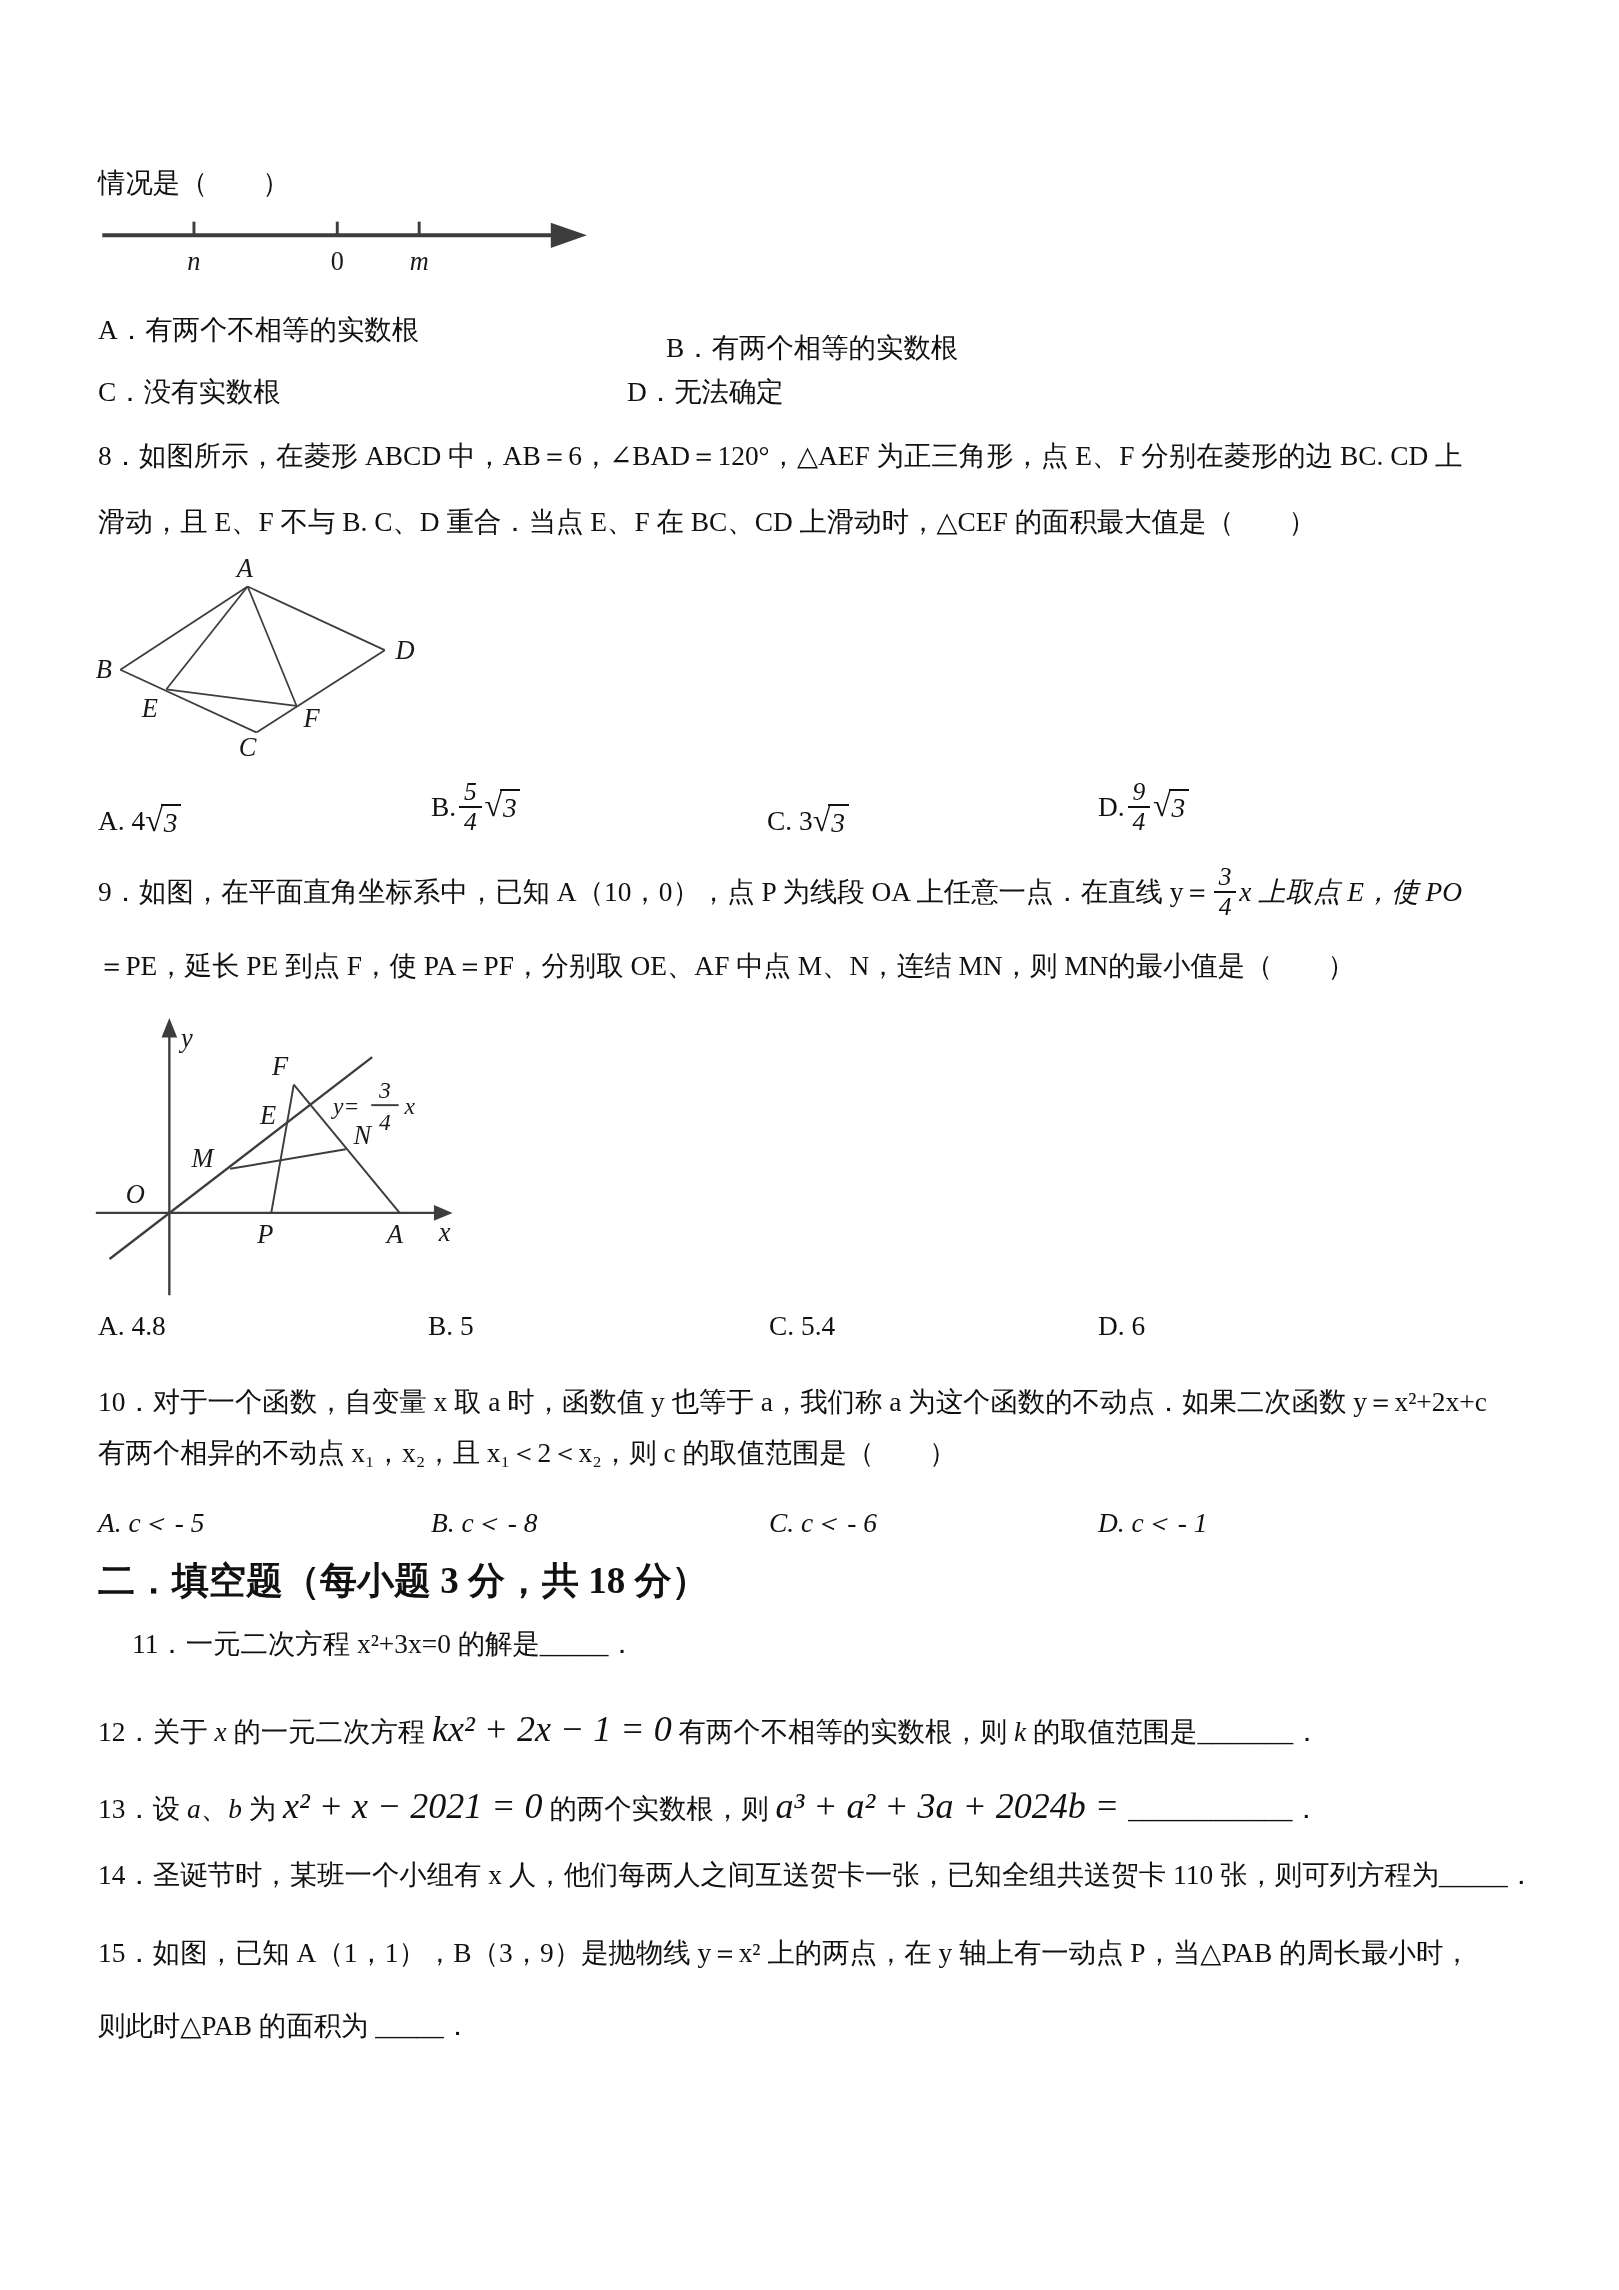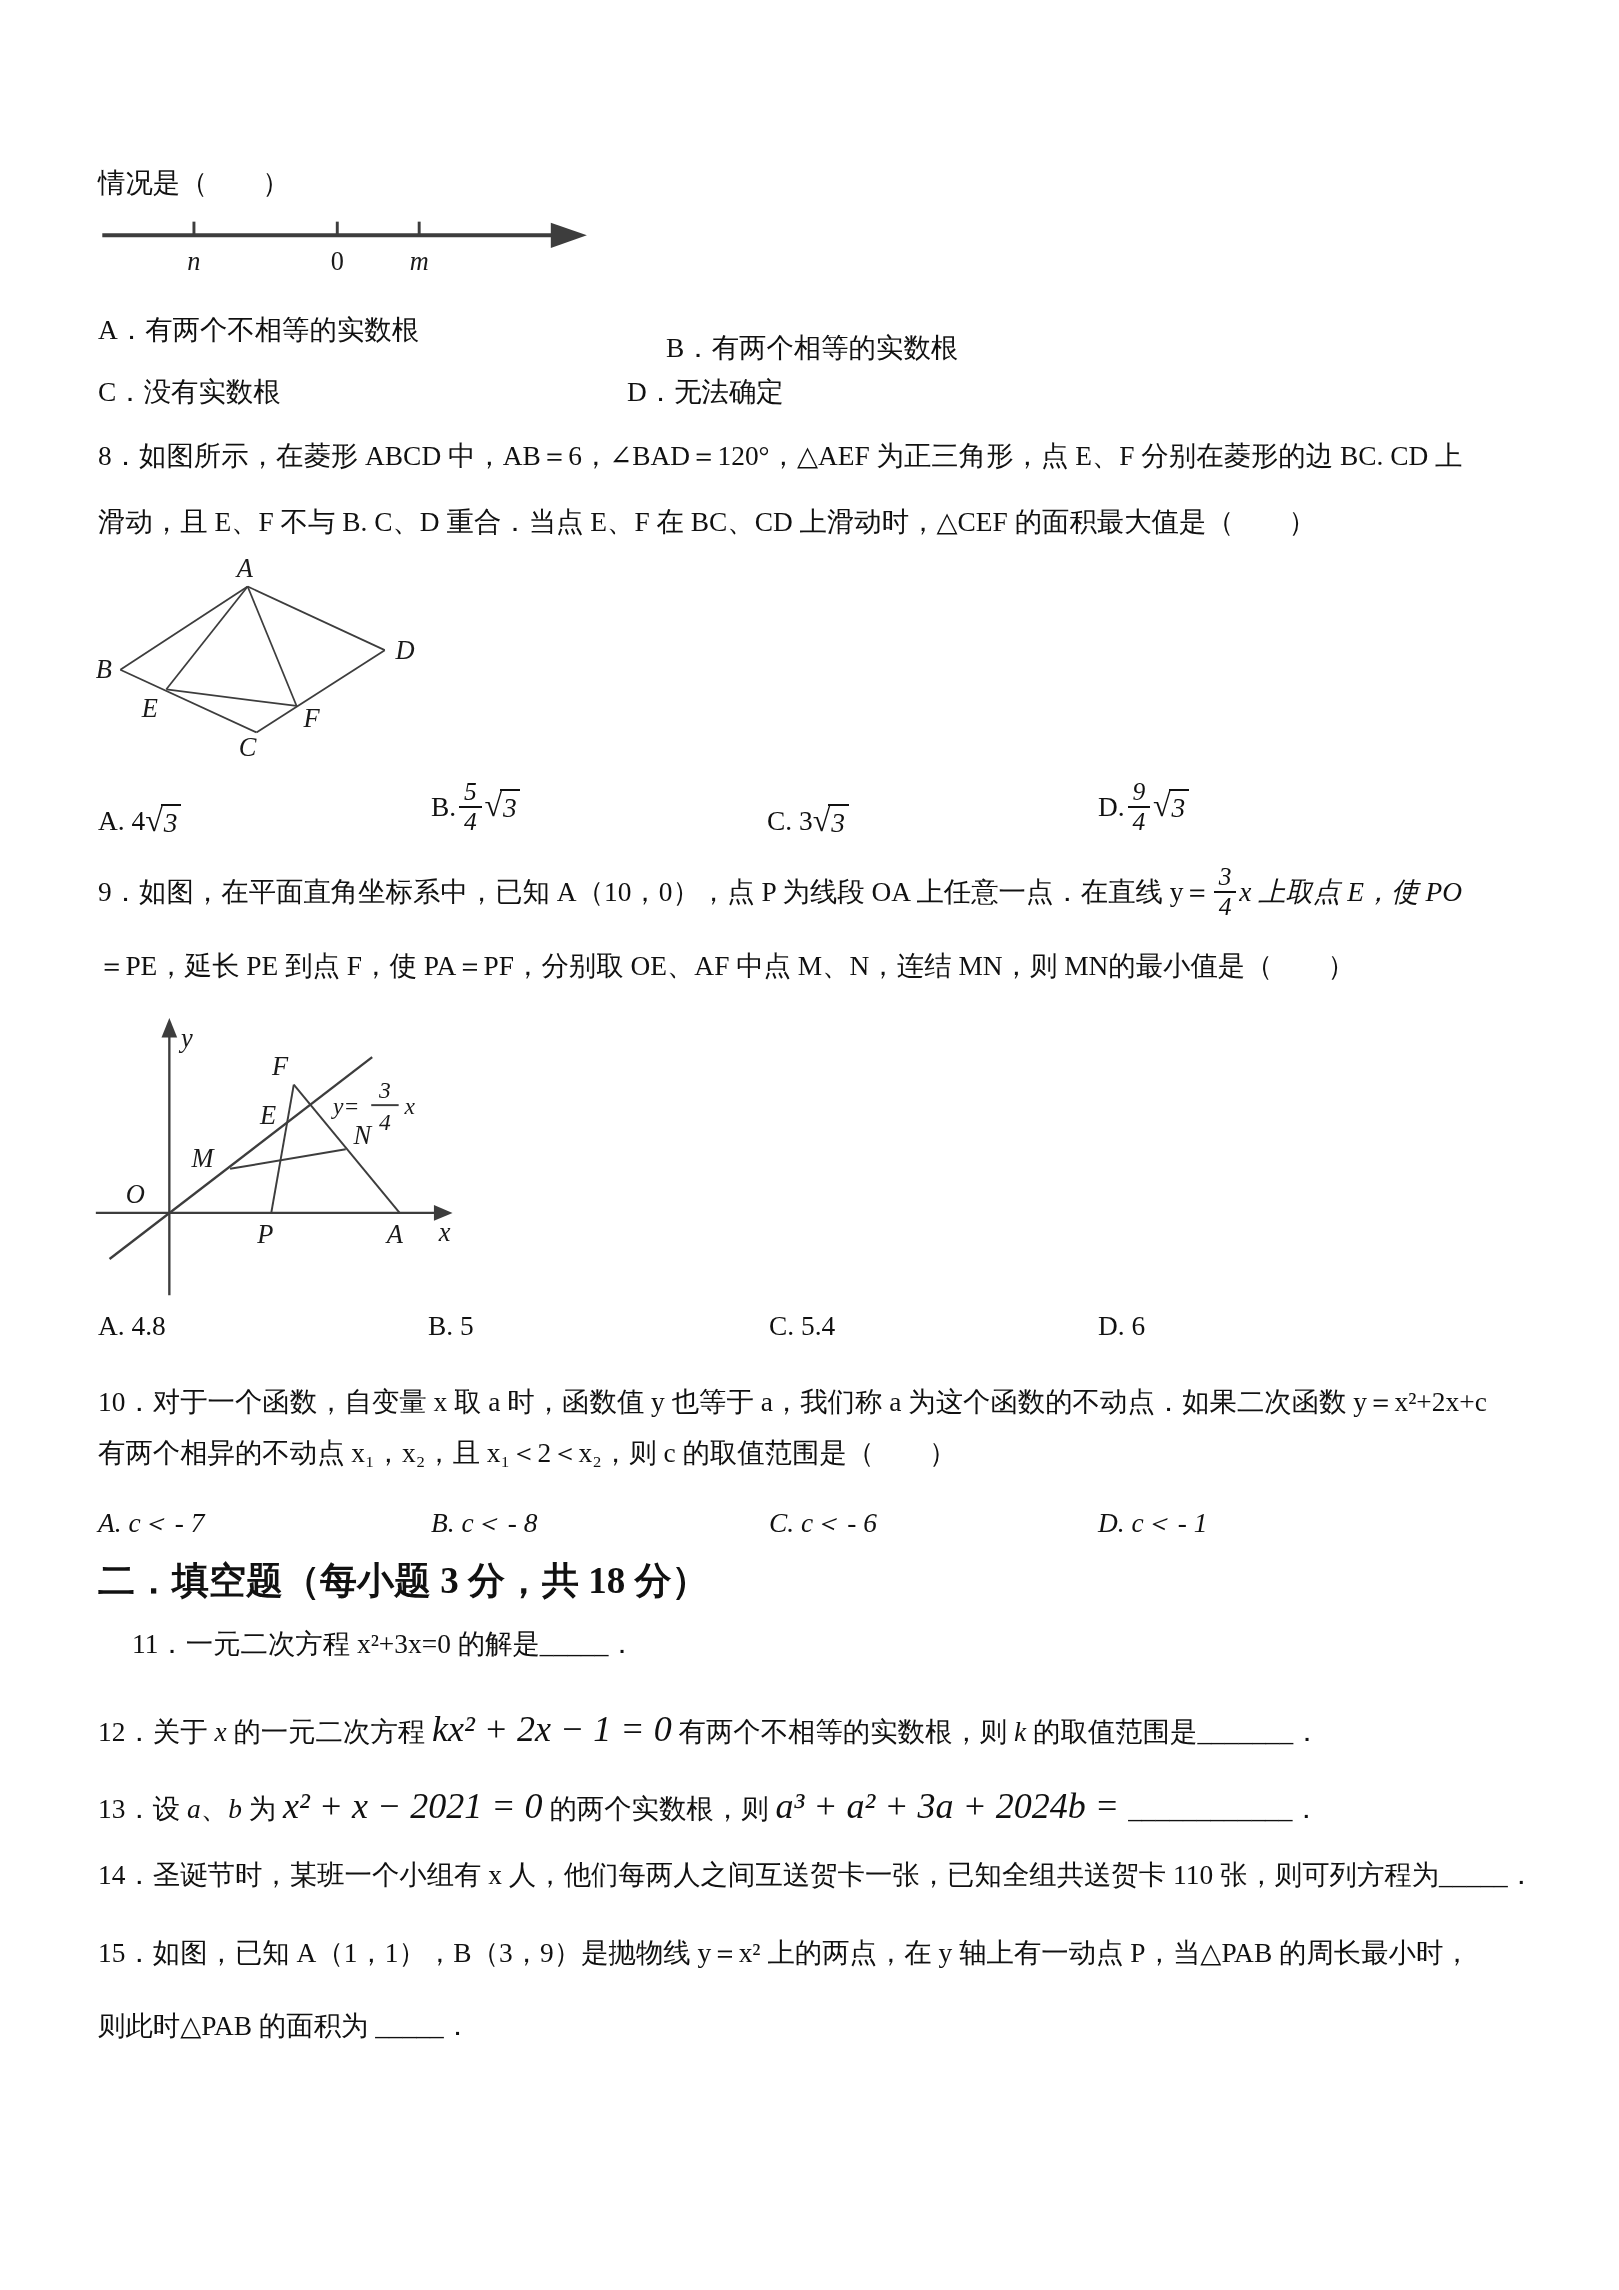--- a/index.html
+++ b/index.html
@@ -147,21 +147,21 @@
   </svg>
 
   <div class="opt" style="left:98px;top:1311px;">A. 4.8</div>
   <div class="opt" style="left:428px;top:1311px;">B. 5</div>
   <div class="opt" style="left:769px;top:1311px;">C. 5.4</div>
   <div class="opt" style="left:1098px;top:1311px;">D. 6</div>
 
   <div class="t" style="left:98px;top:1385px;">10．对于一个函数，自变量 x 取 a 时，函数值 y 也等于 a，我们称 a 为这个函数的不动点．如果二次函数 y＝x²+2x+c</div>
   <div class="t" style="left:98px;top:1436px;">有两个相异的不动点 x₁，x₂，且 x₁＜2＜x₂，则 c 的取值范围是（　　）</div>
 
-  <div class="opt it" style="left:98px;top:1505px;">A. c＜ - 7</div>
+  <div class="opt it" style="left:98px;top:1505px;">A. c＜ - 5</div>
   <div class="opt it" style="left:431px;top:1505px;">B. c＜ - 8</div>
   <div class="opt it" style="left:769px;top:1505px;">C. c＜ - 6</div>
   <div class="opt it" style="left:1098px;top:1505px;">D. c＜ - 1</div>
 
   <div class="t bold" style="left:98px;top:1558px;">二．填空题（每小题 3 分，共 18 分）</div>
 
   <div class="t" style="left:132px;top:1627px;">11．一元二次方程 x²+3x=0 的解是_____．</div>
 
   <div class="t base" style="left:98px;top:1707px;">
     <span>12．关于 </span><span class="it">x</span><span> 的一元二次方程 </span><span class="fm">kx² + 2x − 1 = 0</span><span> 有两个不相等的实数根，则 </span><span class="it">k</span><span> 的取值范围是_______．</span>

